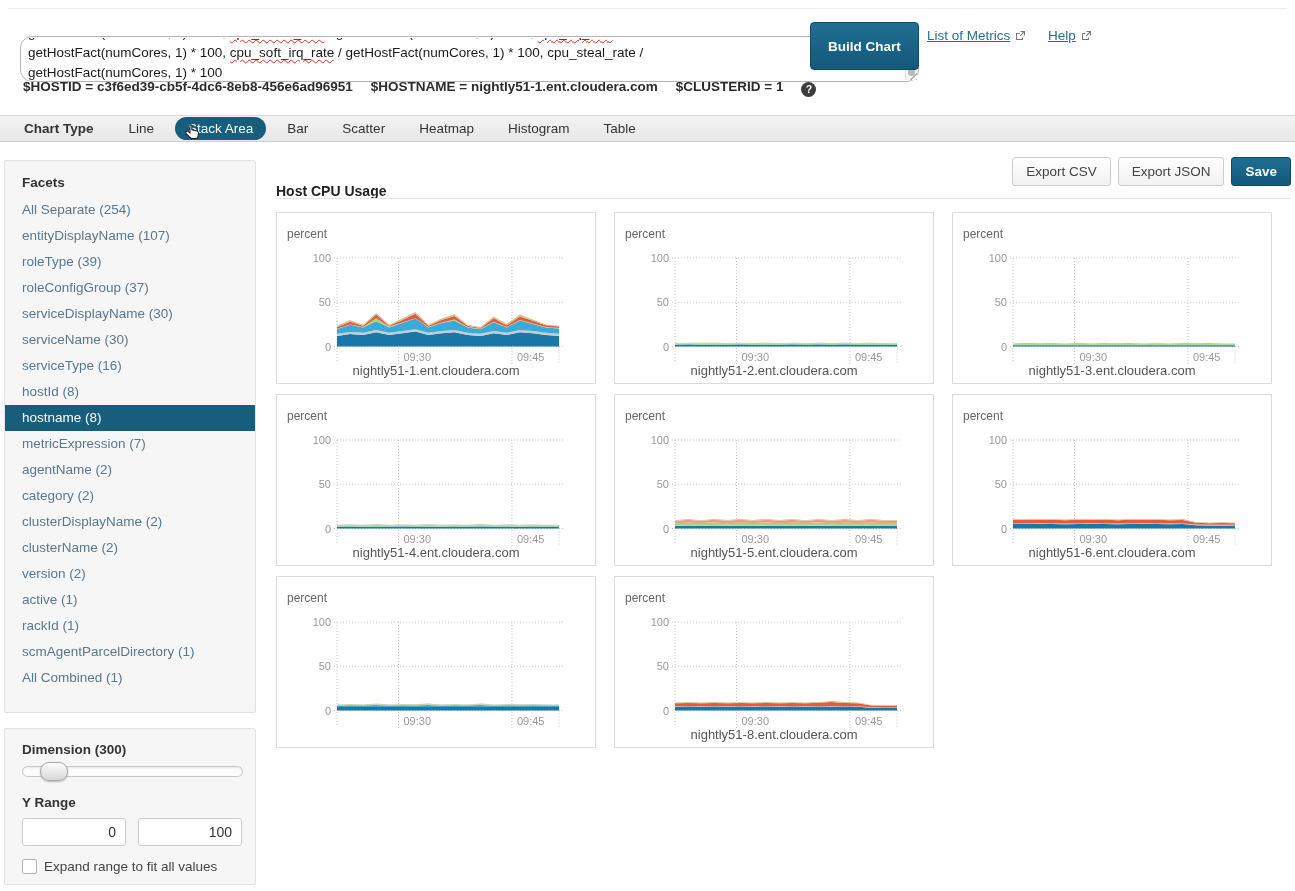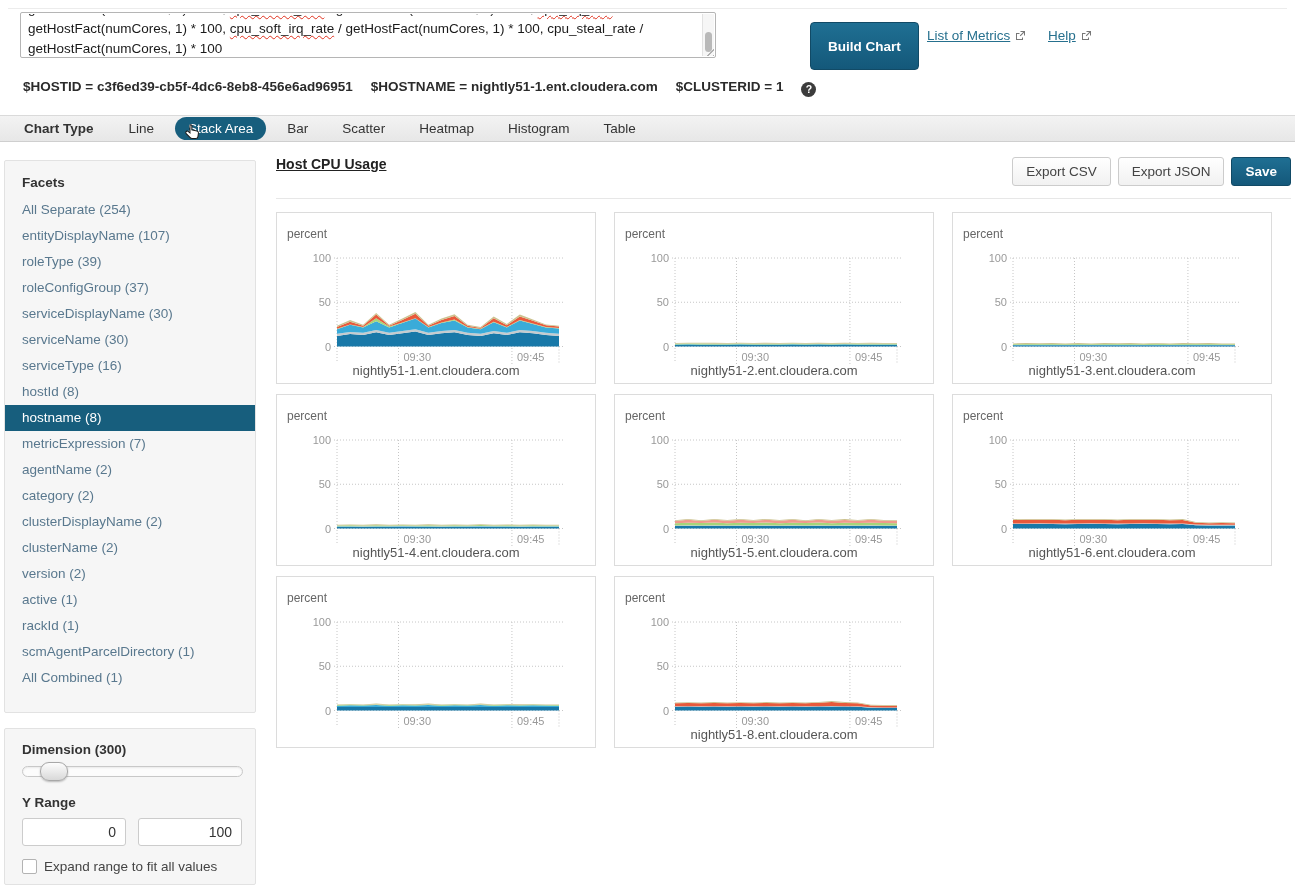--- a/index.html
+++ b/index.html
@@ -4,22 +4,22 @@
 <style>
   html,body{margin:0;padding:0;}
   body{
     width:1295px;height:891px;position:relative;overflow:hidden;
     background:#fff;color:#333;
     font-family:"Liberation Sans",sans-serif;
   }
   .top-rule{position:absolute;left:8px;top:8px;width:1279px;border-top:1px solid #ececec;}
 
   
-  .query-box{position:absolute;left:20px;top:12px;width:696px;height:46px;
-    border:1px solid #b5b5b5;border-radius:2px;background:#fff;box-sizing:border-box;}
+  .query-box{position:absolute;left:20px;top:36px;width:899px;height:46px;
+    border:1px solid #b5b5b5;border-radius:12px;background:#fff;box-sizing:border-box;}
   .query-clip{position:absolute;left:7px;right:14px;top:1px;bottom:1px;overflow:hidden;}
   .query-content{position:absolute;left:0;top:-15px;right:0;font-size:13.5px;line-height:20px;color:#1a1a1a;}
   .query-line{white-space:nowrap;}
   .misspelled{text-decoration:underline;text-decoration-style:wavy;text-decoration-color:#e0321f;
     text-decoration-thickness:1px;text-underline-offset:2px;}
   .query-scrollbar{position:absolute;top:1px;bottom:1px;right:1px;width:11px;background:#f6f6f6;border-left:1px solid #e2e2e2;}
   .query-scroll-thumb{position:absolute;left:2px;right:2px;top:42%;height:48%;background:#b9b9b9;border-radius:4px;}
   .resize-grip{position:absolute;right:1px;bottom:1px;width:11px;height:11px;
     background:repeating-linear-gradient(315deg,#b0b0b0 0 1px,transparent 1px 4px);
     clip-path:polygon(100% 0,100% 100%,0 100%);}
@@ -62,21 +62,21 @@
   .slider-thumb{position:absolute;left:17px;top:-5px;width:26px;height:17px;border:1px solid #a8a8a8;border-radius:9px;
     background:linear-gradient(#fdfdfd,#d8d8d8);box-shadow:0 1px 2px rgba(0,0,0,.25);cursor:pointer;}
   .yrange-label{font-weight:bold;font-size:13.5px;color:#333;margin:18px 0 8px 17px;}
   .yrange-inputs{display:flex;gap:12px;margin-left:17px;}
   .yrange-input{width:104px;height:28px;border:1px solid #ccc;border-radius:3px;box-sizing:border-box;
     text-align:right;padding:0 9px;font-size:14px;color:#333;background:#fff;font-family:inherit;}
   .expand-row{display:flex;align-items:center;margin:13px 0 0 17px;font-size:13.5px;color:#444;}
   .expand-checkbox{width:13px;height:13px;border:1px solid #b3b3b3;border-radius:2px;background:#fff;margin-right:7px;cursor:pointer;flex:0 0 auto;}
 
   
-  .main-title{position:absolute;left:276px;top:156px;font-weight:bold;font-size:14px;color:#222;text-decoration:underline;}
+  .main-title{position:absolute;left:276px;top:183px;font-weight:bold;font-size:14px;color:#222;}
   .main-actions{position:absolute;right:4px;top:157px;display:flex;gap:7px;}
   .btn{height:29px;padding:0 13px;font-size:13.5px;border-radius:3px;cursor:pointer;font-family:inherit;}
   .btn-light{background:linear-gradient(#ffffff,#f1f1f1);border:1px solid #ccc;color:#444;}
   .btn-dark{background:linear-gradient(#1f6f93,#14587a);border:1px solid #114a66;color:#fff;font-weight:bold;}
   .main-divider{position:absolute;left:276px;top:198px;width:1015px;border-top:1px solid #e7e7e7;}
 
   .charts-grid{position:absolute;left:276px;top:212px;display:grid;
     grid-template-columns:repeat(3,320px);column-gap:18px;row-gap:10px;}
   .chart-card{width:320px;height:172px;border:1px solid #dcdcdc;background:#fff;position:relative;box-sizing:border-box;}
   .unit-label{position:absolute;left:10px;top:14px;font-size:12px;color:#666;}

